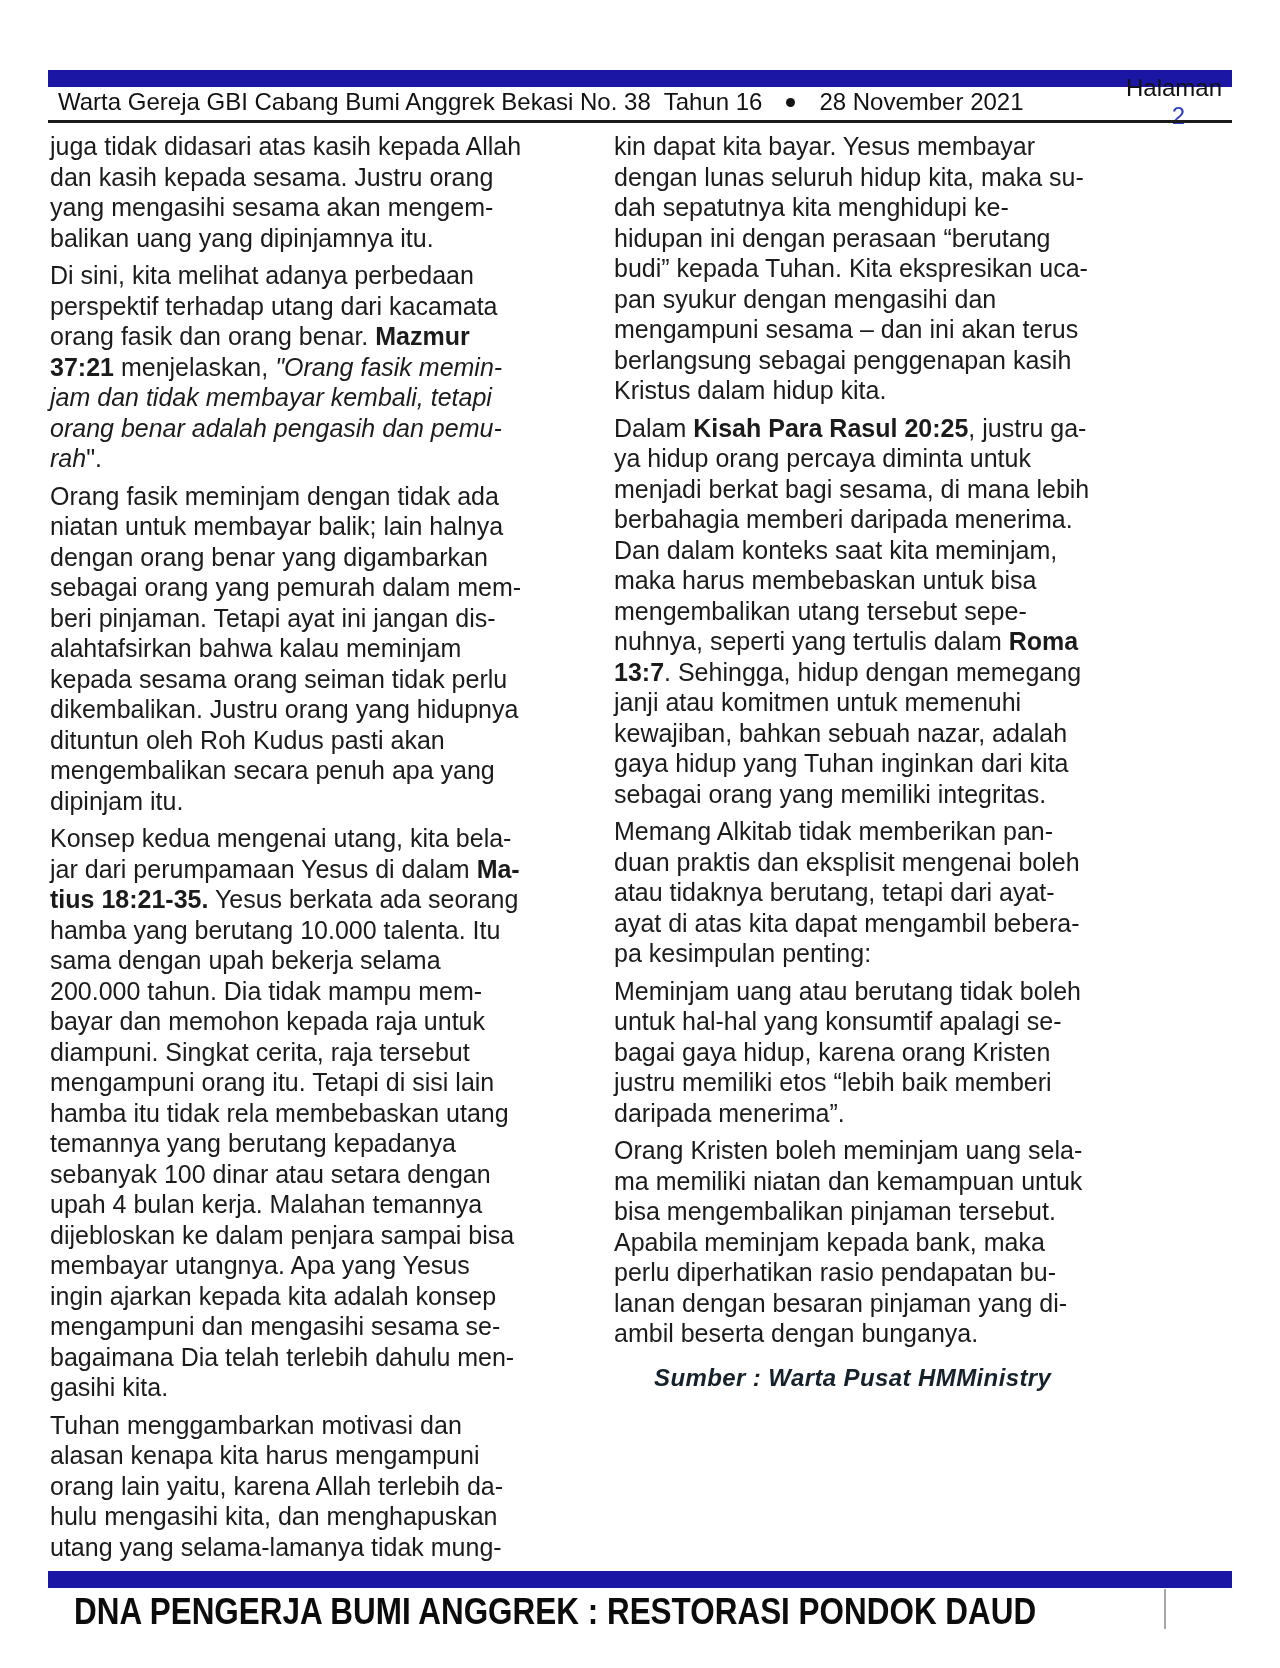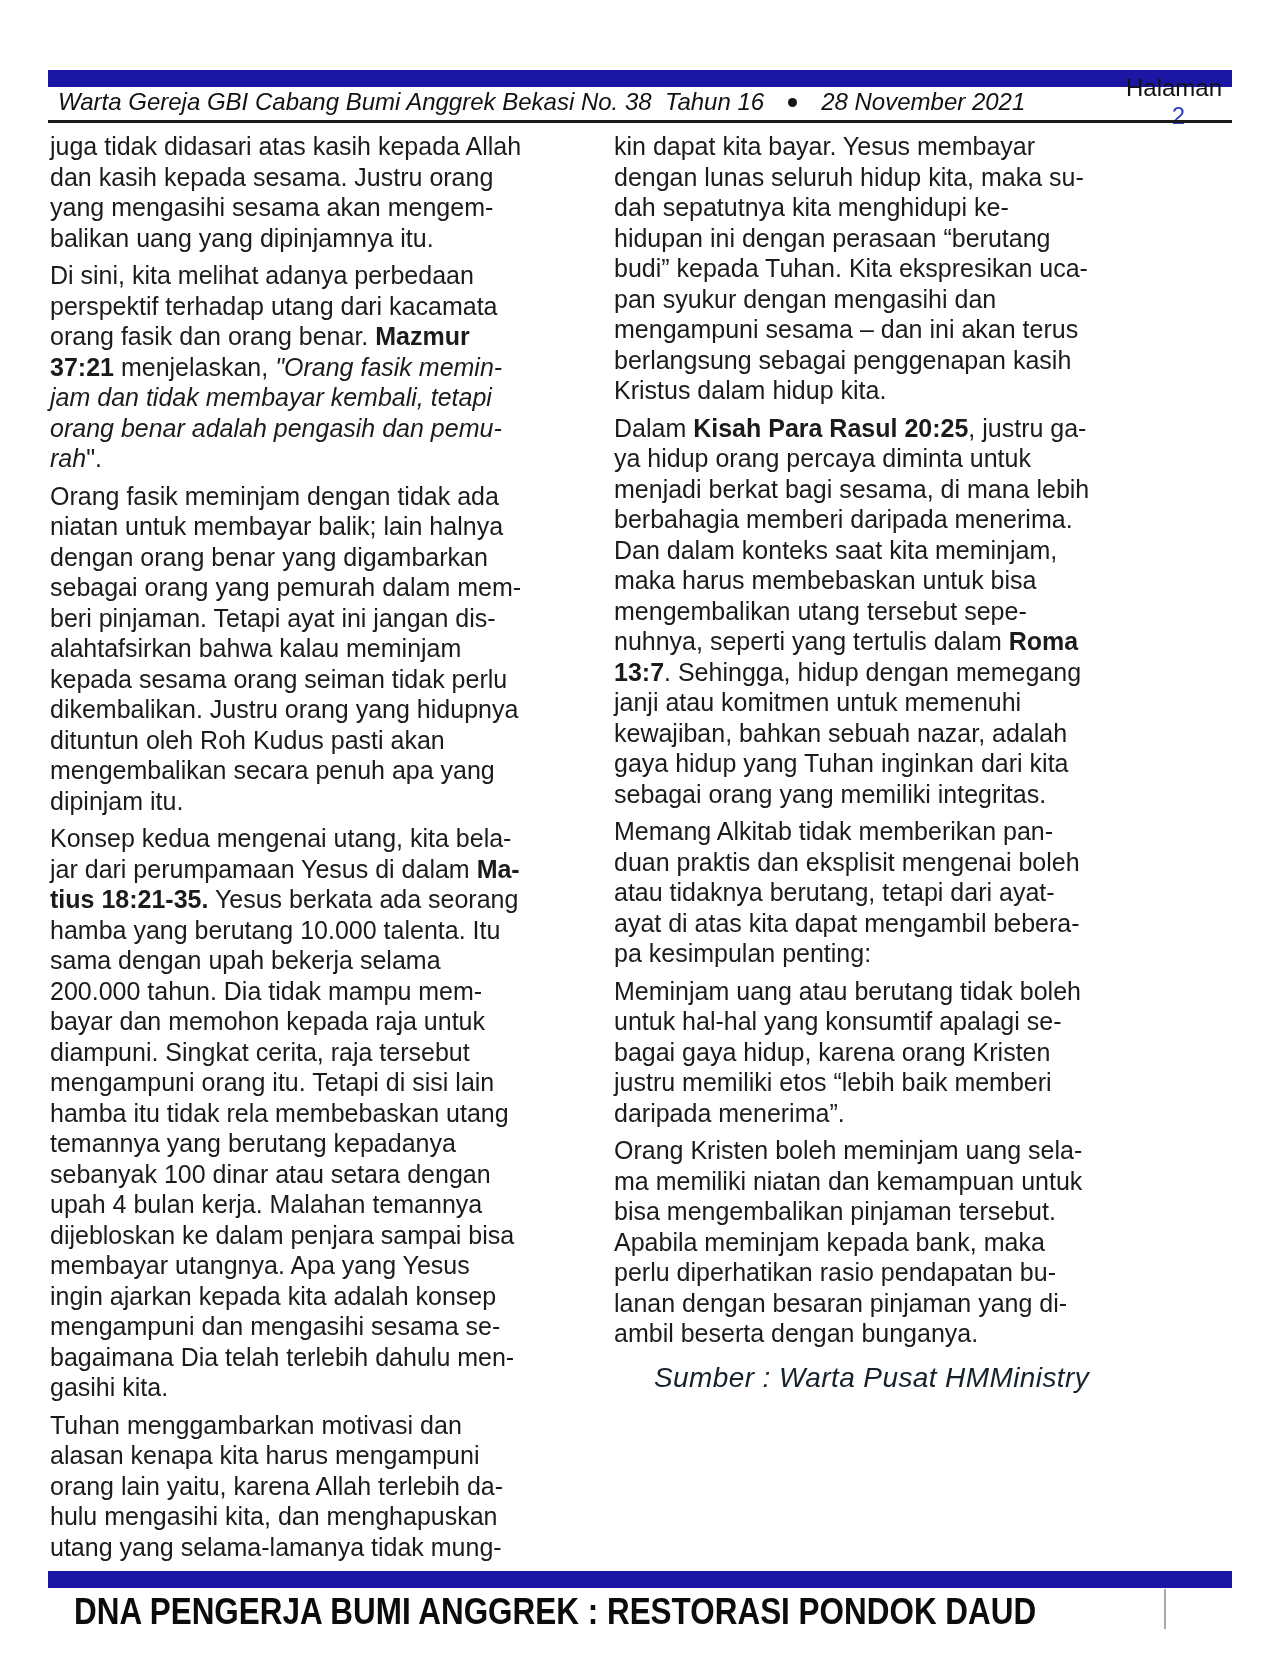--- a/index.html
+++ b/index.html
@@ -7,34 +7,34 @@
     width:1280px;height:1668px;position:relative;background:#ffffff;
     font-family:"Liberation Sans",sans-serif;overflow:hidden;
   }
   .bar{position:absolute;left:48px;width:1184px;height:17px;background:#1b16a4;}
   .bar.top{top:70px;}
   .bar.bottom{top:1571px;}
   .header-row{
     position:absolute;left:58px;width:1164px;top:86px;height:32px;
     display:flex;align-items:center;font-size:24px;color:#121212;
   }
-  .header-left{display:flex;align-items:center;font-style:italic;}
+  .header-left{display:flex;align-items:center;}
   .sep-dot{width:9px;height:9px;border-radius:50%;background:#141414;margin:0 24px;flex:0 0 auto;}
   .header-right{margin-left:auto;display:flex;align-items:center;flex-direction:column;}
   .page-num{color:#2b3fc3;margin-left:9px;}
   .rule{position:absolute;left:48px;width:1184px;top:120px;height:3px;background:#1a1a1a;}
   .col{position:absolute;top:131px;font-size:25px;line-height:30.5px;color:#1b1b1b;}
   .col-left{left:50px;width:554px;}
   .col-right{left:614px;width:562px;}
   .para{white-space:pre-line;margin:0 0 7px 0;}
   .b{font-weight:700;}
   .i{font-style:italic;}
   .para.source{
-    font-weight:400;font-style:italic;color:#15222c;
-    font-size:28px;padding-left:40px;margin-top:14px;letter-spacing:0.4px;
+    font-weight:700;font-style:italic;color:#15222c;
+    font-size:24px;padding-left:40px;margin-top:14px;letter-spacing:0.4px;
   }
   .footer-text{
     position:absolute;left:74px;top:1591px;font-size:37px;font-weight:700;color:#0c0c0c;
     transform:scaleX(0.85);transform-origin:left top;white-space:nowrap;
   }
   .edge-mark{position:absolute;left:1164px;top:1589px;width:2px;height:40px;background:#a8a8a8;}
 </style>
 </head>
 <body>
 

